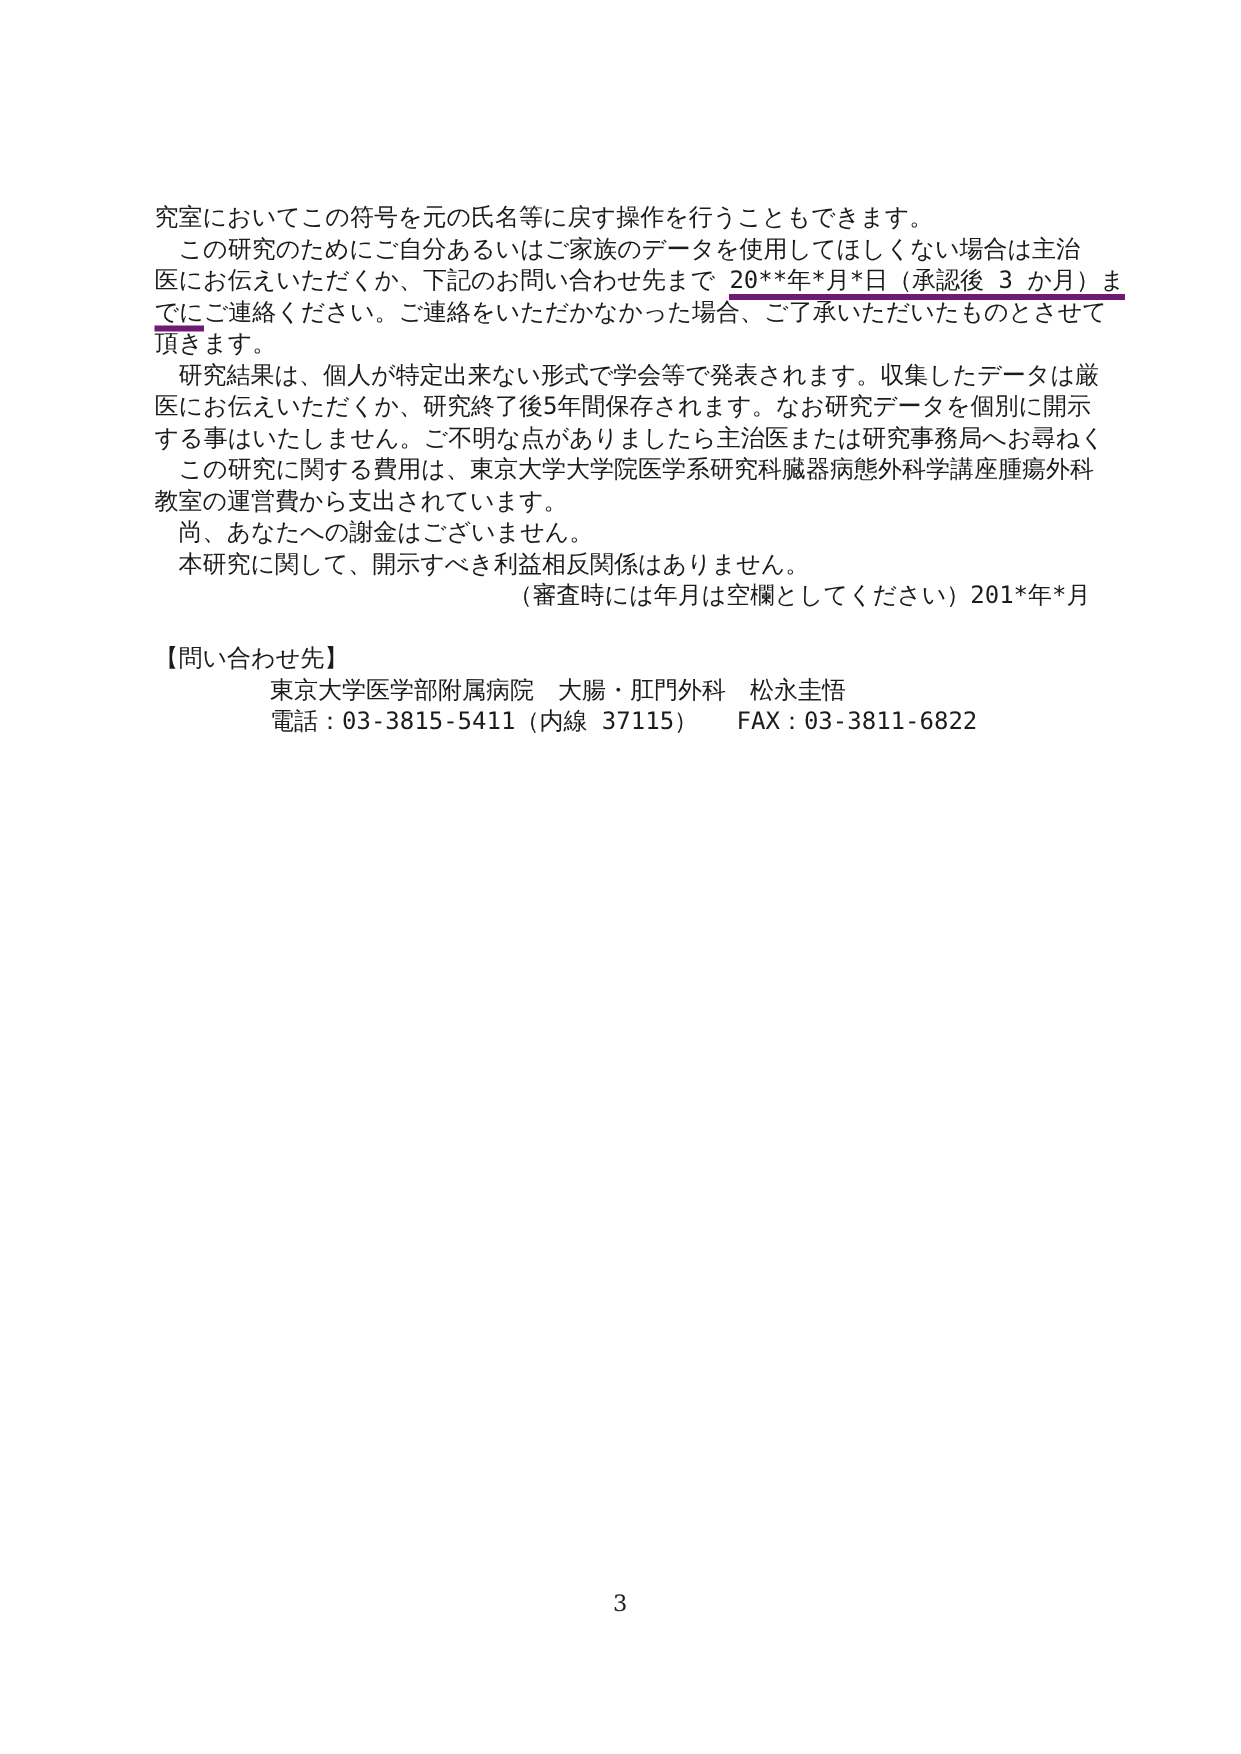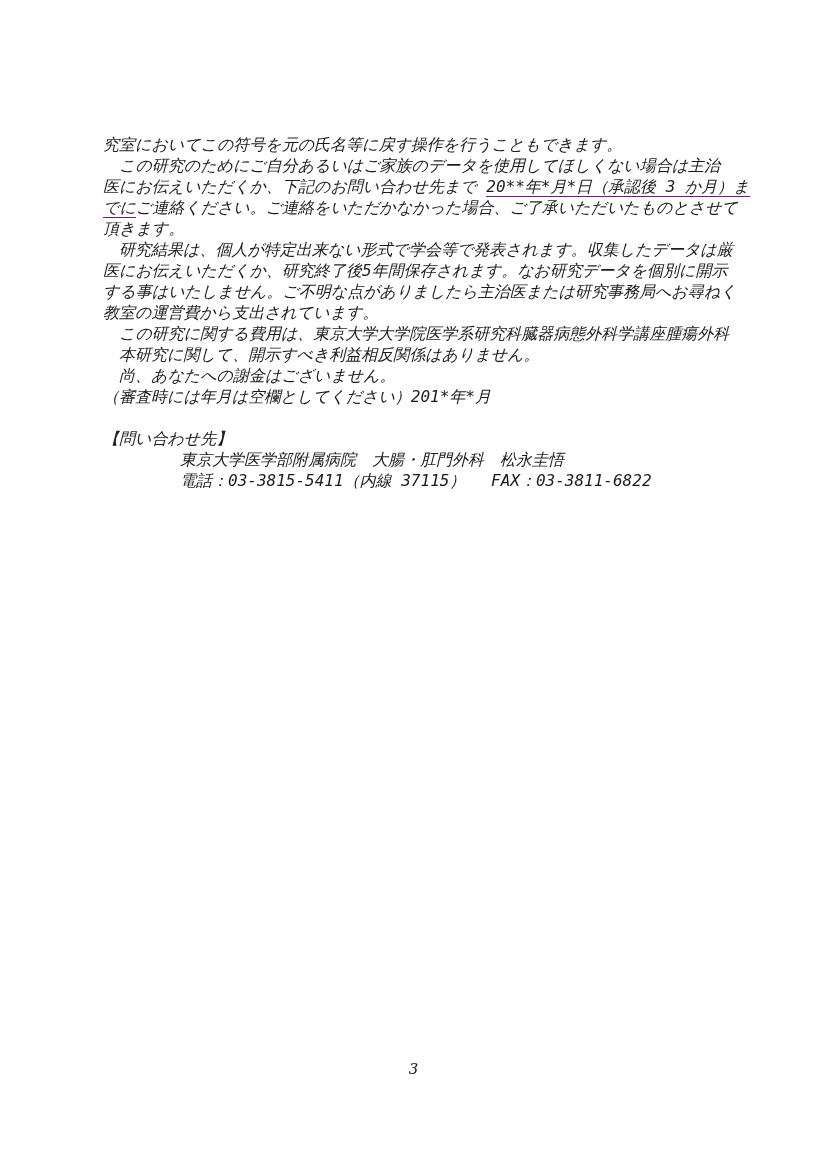--- a/index.html
+++ b/index.html
@@ -6,48 +6,47 @@
     margin: 0;
     padding: 0;
     background: #ffffff;
   }
   .page {
     position: relative;
     width: 827px;
     height: 1169px;
     background: #ffffff;
     overflow: hidden;
-    font-style: italic;
   }
   .text-block {
     position: absolute;
     left: 103px;
     top: 134px;
     width: 624px;
     font-family: "DejaVu Sans Mono", "DejaVu Sans", monospace;
     font-size: 16px;
     line-height: 21px;
     color: #1b1b1b;
   }
   .line {
     height: 21px;
     white-space: pre;
     text-align: left;
   }
   .line.note {
-    text-align: left;
+    text-align: right;
   }
   .line.indent {
     padding-left: 77px;
   }
   .line.blank {
     height: 21px;
   }
   .underline {
-    border-bottom: 1px solid #701a75;
+    border-bottom: 4px solid #701a75;
   }
   .page-number {
     position: absolute;
     top: 1060px;
     left: 0;
     width: 827px;
     text-align: center;
     font-family: "DejaVu Serif", serif;
     font-size: 15px;
     color: #1b1b1b;
@@ -70,27 +69,27 @@
 
     <div class="line">頂きます。</div>
 
     <div class="line">　研究結果は、個人が特定出来ない形式で学会等で発表されます。収集したデータは厳</div>
 
     <div class="line">医にお伝えいただくか、研究終了後5年間保存されます。なお研究データを個別に開示</div>
 
     <div class="line">する事はいたしません。ご不明な点がありましたら主治医または研究事務局へお尋ねく</div>
 
 
+    <div class="line">　この研究に関する費用は、東京大学大学院医学系研究科臓器病態外科学講座腫瘍外科</div>
+
     <div class="line">教室の運営費から支出されています。</div>
 
-    <div class="line">　この研究に関する費用は、東京大学大学院医学系研究科臓器病態外科学講座腫瘍外科</div>
+    <div class="line">　尚、あなたへの謝金はございません。</div>
 
     <div class="line">　本研究に関して、開示すべき利益相反関係はありません。</div>
-
-    <div class="line">　尚、あなたへの謝金はございません。</div>
 
     <div class="line note">（審査時には年月は空欄としてください）201*年*月</div>
 
     <div class="line blank"></div>
 
     <div class="line">【問い合わせ先】</div>
 
     <div class="line indent">東京大学医学部附属病院　大腸・肛門外科　松永圭悟</div>
 
 

